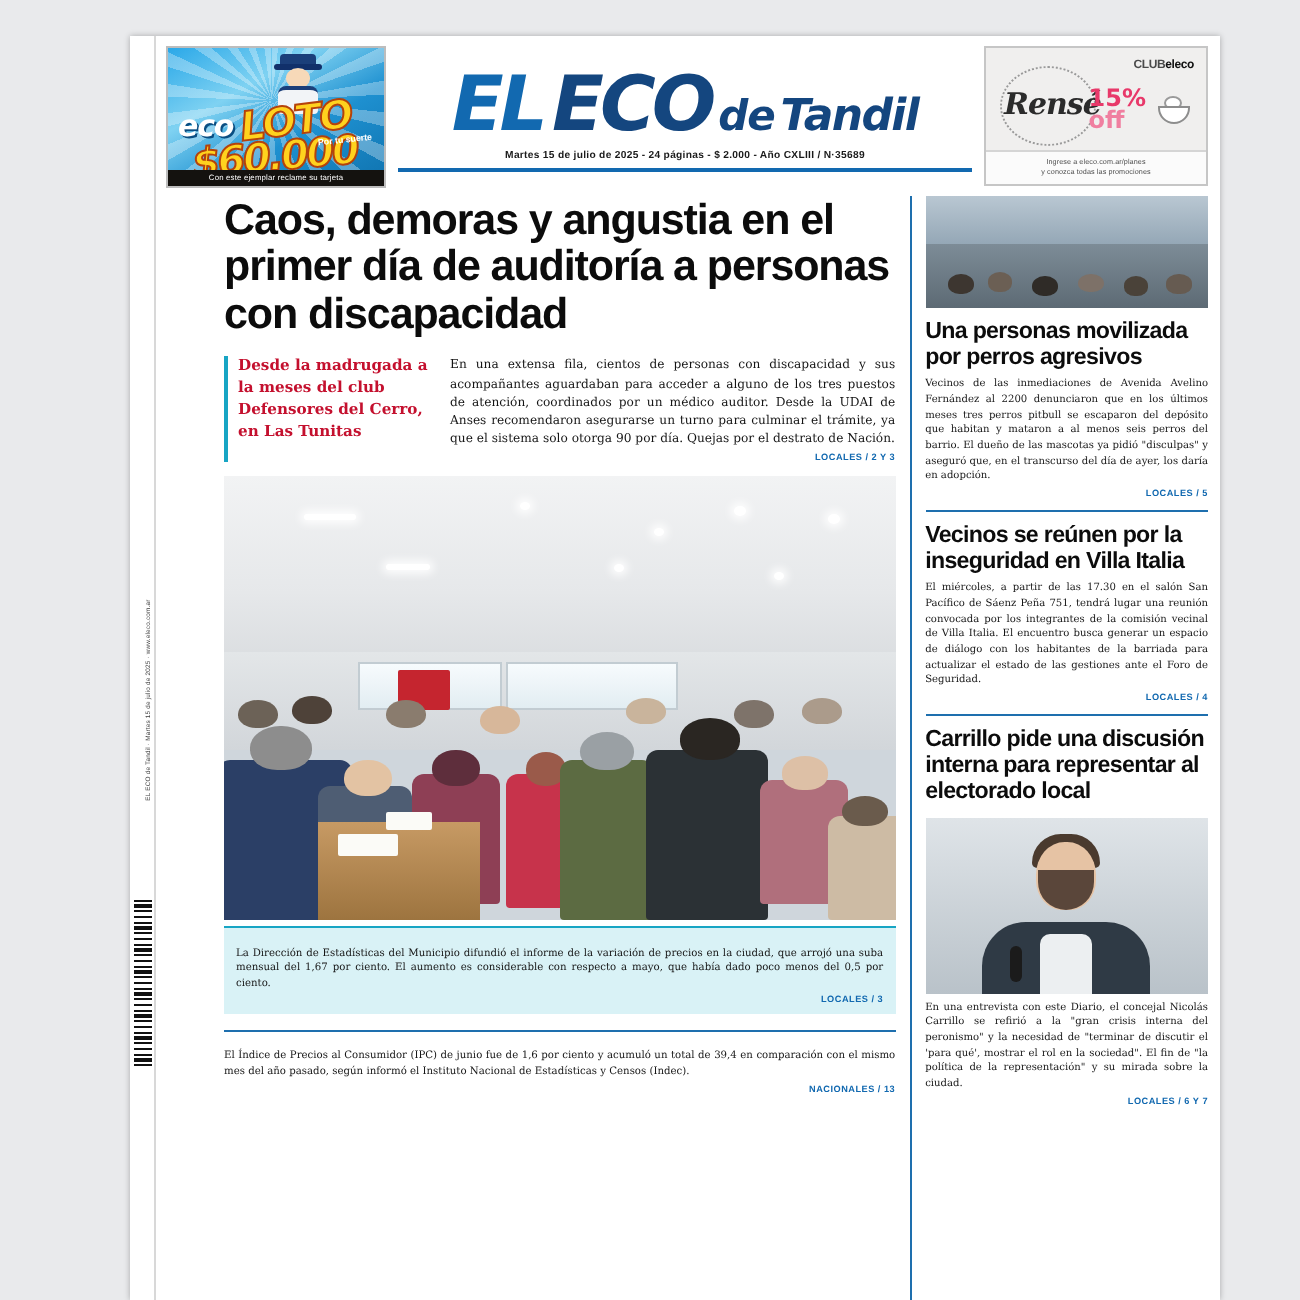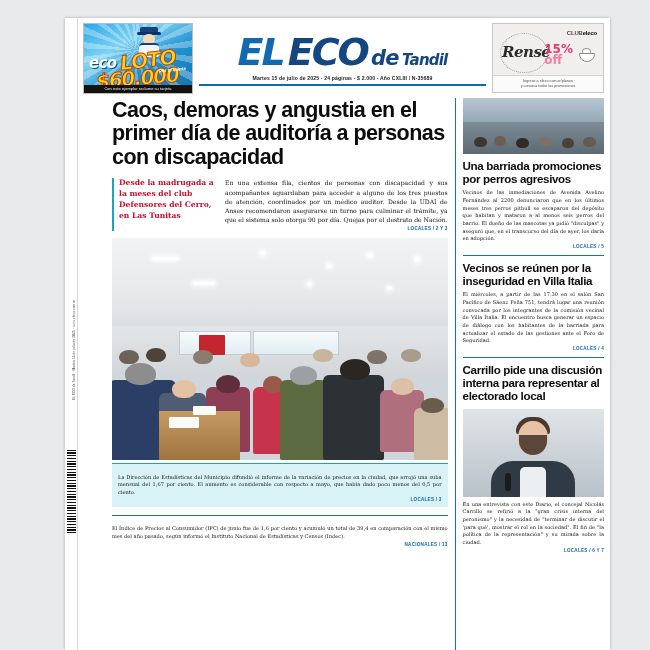--- a/index.html
+++ b/index.html
@@ -163,21 +163,21 @@
   }
   .logo-de {
     font-family: "DejaVu Sans", sans-serif;
     font-weight: 700; font-style: italic;
     font-size: 21px; color: #14467f;
     margin-left: 3px; letter-spacing: -.6px;
   }
   .logo-tandil {
     font-family: "DejaVu Sans", sans-serif;
     font-weight: 700; font-style: italic;
-    font-size: 15px; color: #14467f;
+    font-size: 22px; color: #14467f;
     margin-left: 3px; letter-spacing: -.8px;
   }
   .dateline {
     margin-top: 5px;
     font-size: 5.1px;
     font-weight: 700;
     color: #1a1a1a;
     letter-spacing: .15px;
   }
   .rule-blue {
@@ -616,21 +616,21 @@
         <div class="side-photo">
           <div class="sp-sky"></div>
           <div class="sp-ground"></div>
           <div class="head" style="left:8%;bottom:12%;width:9%;height:18%;background:#3d3630"></div>
           <div class="head" style="left:22%;bottom:14%;width:9%;height:18%;background:#6b5f54"></div>
           <div class="head" style="left:38%;bottom:10%;width:9%;height:18%;background:#2f2b27"></div>
           <div class="head" style="left:54%;bottom:14%;width:9%;height:17%;background:#7d7168"></div>
           <div class="head" style="left:70%;bottom:11%;width:9%;height:18%;background:#4a4239"></div>
           <div class="head" style="left:85%;bottom:13%;width:9%;height:17%;background:#665b51"></div>
         </div>
-        <div class="side-head">Una barriada promociones por perros agresivos</div>
+        <div class="side-head">Una personas movilizada por perros agresivos</div>
         <div class="side-body">Vecinos de las inmediaciones de Avenida Avelino Fernández al 2200 denunciaron que en los últimos meses tres perros pitbull se escaparon del depósito que habitan y mataron a al menos seis perros del barrio. El dueño de las mascotas ya pidió "disculpas" y aseguró que, en el transcurso del día de ayer, los daría en adopción.</div>
         <div class="tag">LOCALES / 5</div>
 
         <div class="side-sep"></div>
 
         <div class="side-head">Vecinos se reúnen por la inseguridad en Villa Italia</div>
         <div class="side-body">El miércoles, a partir de las 17.30 en el salón San Pacífico de Sáenz Peña 751, tendrá lugar una reunión convocada por los integrantes de la comisión vecinal de Villa Italia. El encuentro busca generar un espacio de diálogo con los habitantes de la barriada para actualizar el estado de las gestiones ante el Foro de Seguridad.</div>
         <div class="tag">LOCALES / 4</div>
 
         <div class="side-sep"></div>

